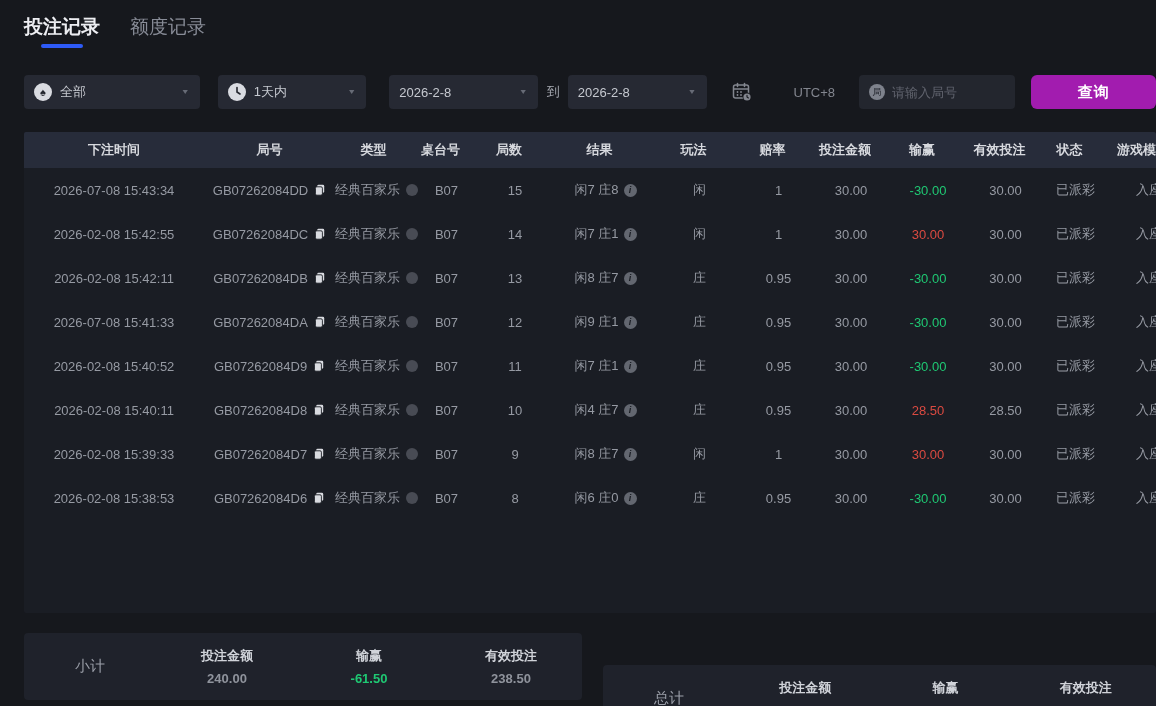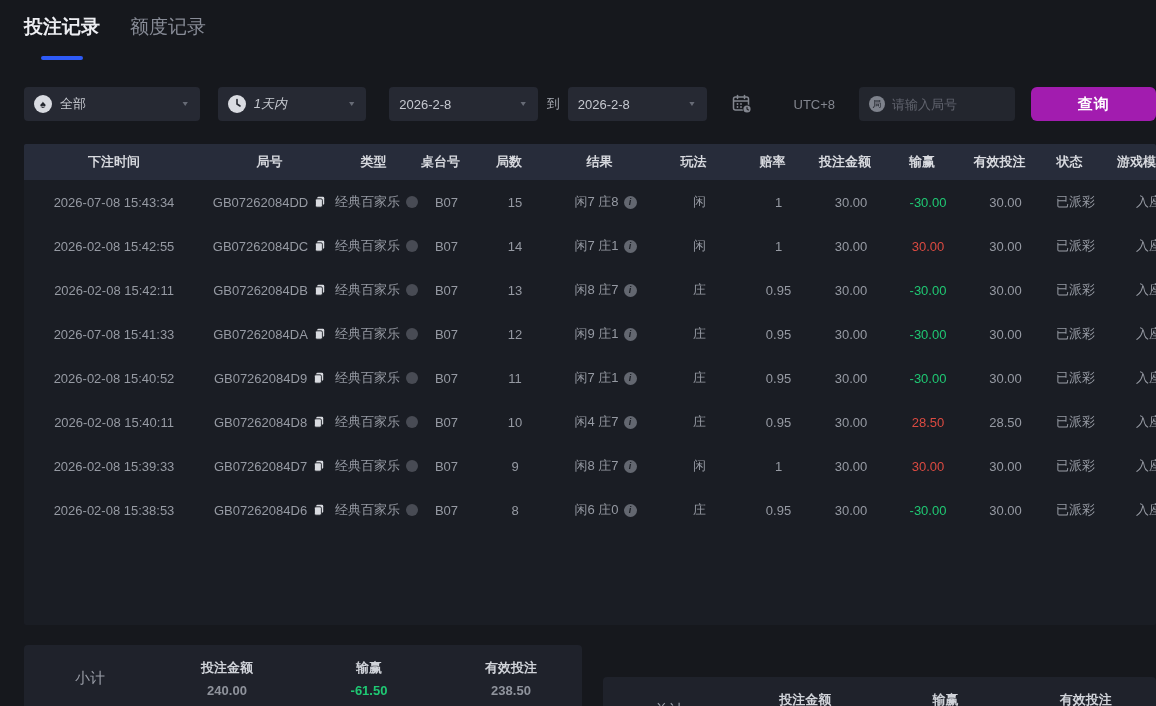--- a/index.html
+++ b/index.html
@@ -5,37 +5,37 @@
   * { margin:0; padding:0; box-sizing:border-box; }
   html,body { width:1156px; height:706px; overflow:hidden; }
   body {
     background:#16181d;
     font-family:"Liberation Sans","DejaVu Sans",sans-serif;
     color:#c6c9d0;
   }
 
   
   .tabs { display:flex; gap:30px; padding:14px 0 0 24px; align-items:flex-end; }
-  .tab { font-size:19px; color:#888c97; position:relative; padding-bottom:20px; cursor:default; }
+  .tab { font-size:19px; color:#888c97; position:relative; padding-bottom:8px; cursor:default; }
   .tab.active { color:#edeef2; font-weight:bold; }
   .tab .underline {
     position:absolute; left:50%; bottom:0; transform:translateX(-50%);
     width:42px; height:4px; border-radius:2px; background:#2e5bf7;
   }
 
   
   .filter-bar { display:flex; align-items:center; margin:27px 0 0 24px; height:34px; }
   .dd {
     height:34px; background:#262933; border-radius:4px; display:flex;
     align-items:center; padding:0 10px; font-size:13px; color:#c6c9d0;
   }
   .dd .grow { flex:1; }
   .chev { font-size:9px; color:#676b76; transform:scaleY(.8); margin-left:6px; }
   .dd1 { width:180px; }
-  .dd2 { width:152px; margin-left:18px;font-style:italic; }
+  .dd2 { width:152px; margin-left:18px; }
   .dd3 { width:152px; margin-left:23px; }
   .to-label { margin-left:9px; font-size:13px; color:#a7aab2; }
   .dd4 { width:142px; margin-left:8px; }
   .circle-ic {
     width:18px; height:18px; border-radius:50%; background:#d9dbe1;
     display:inline-flex; align-items:center; justify-content:center;
     font-size:11px; color:#23262e; margin-right:8px; flex:none;
   }
   .utc { display:flex; align-items:center; margin-left:24px; color:#83868f; font-size:13px;gap:34px; }
   .utc svg { margin-right:7px; }

